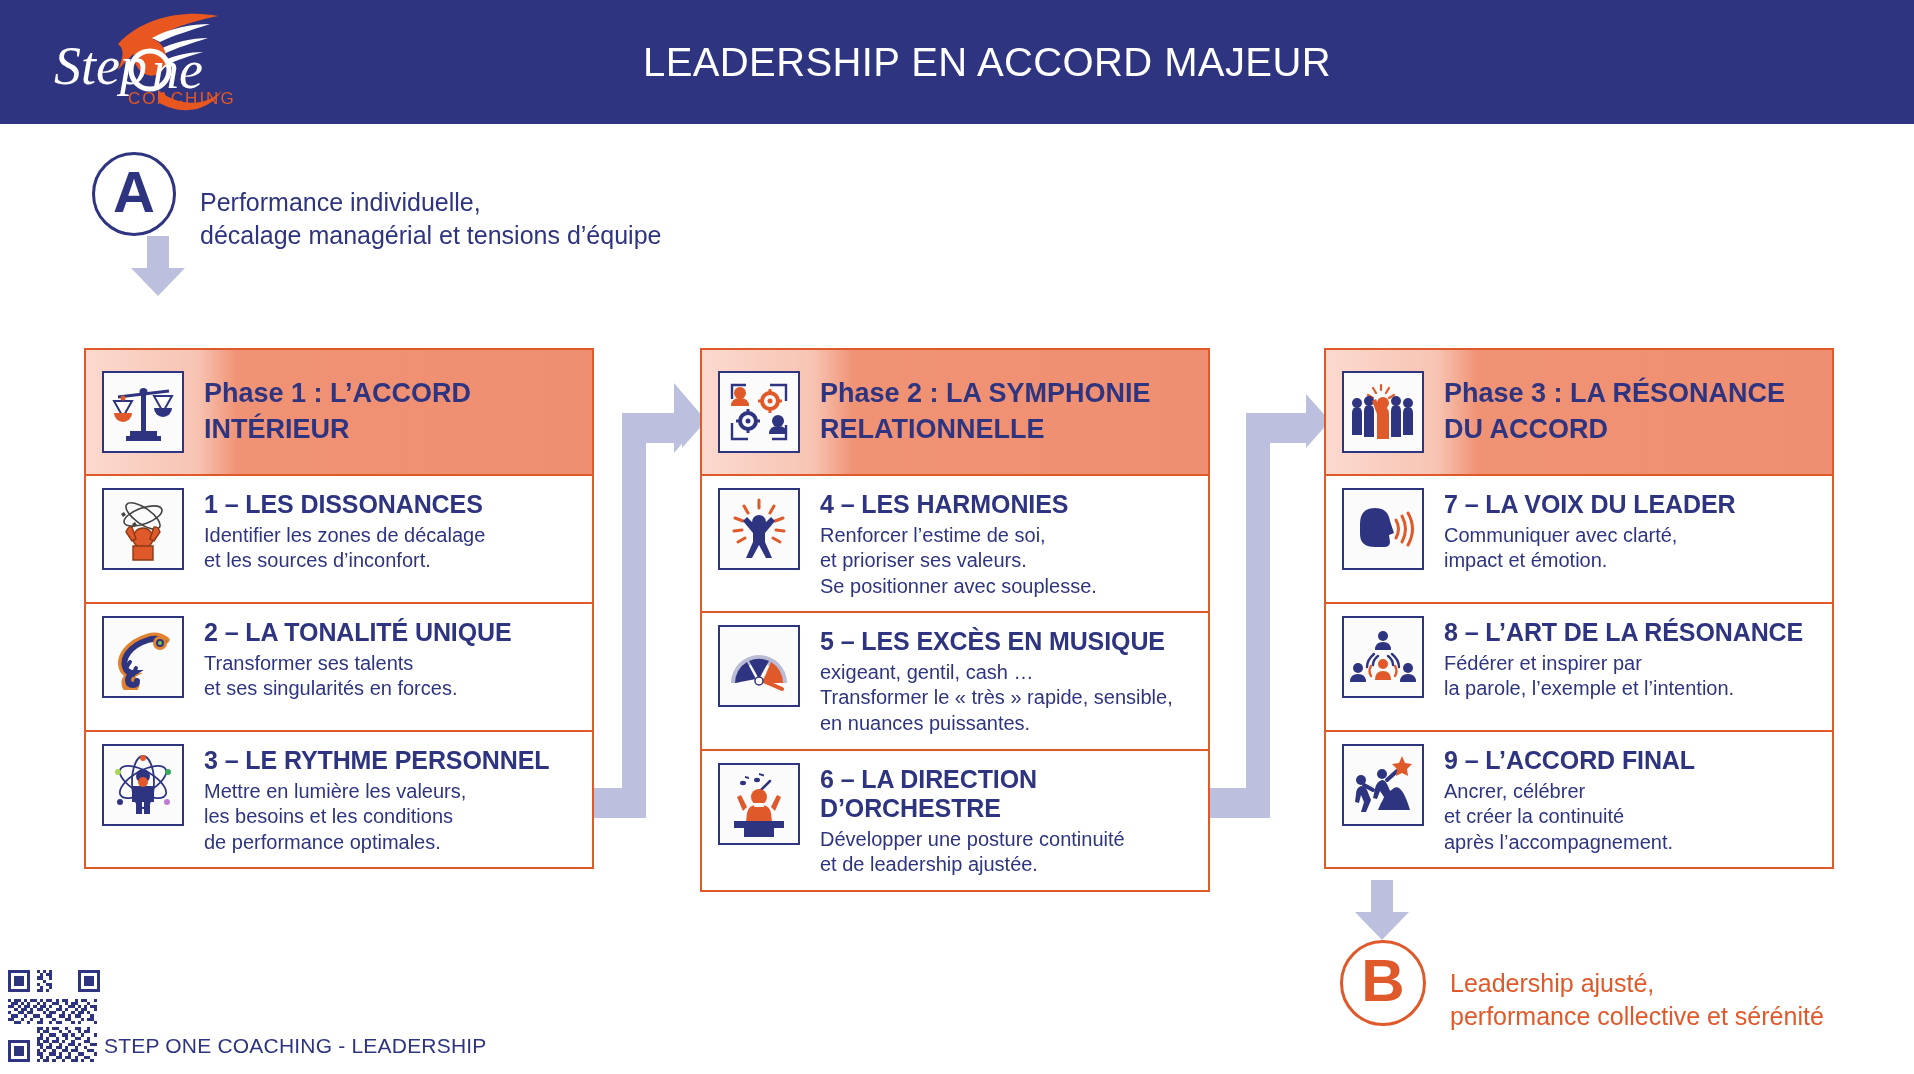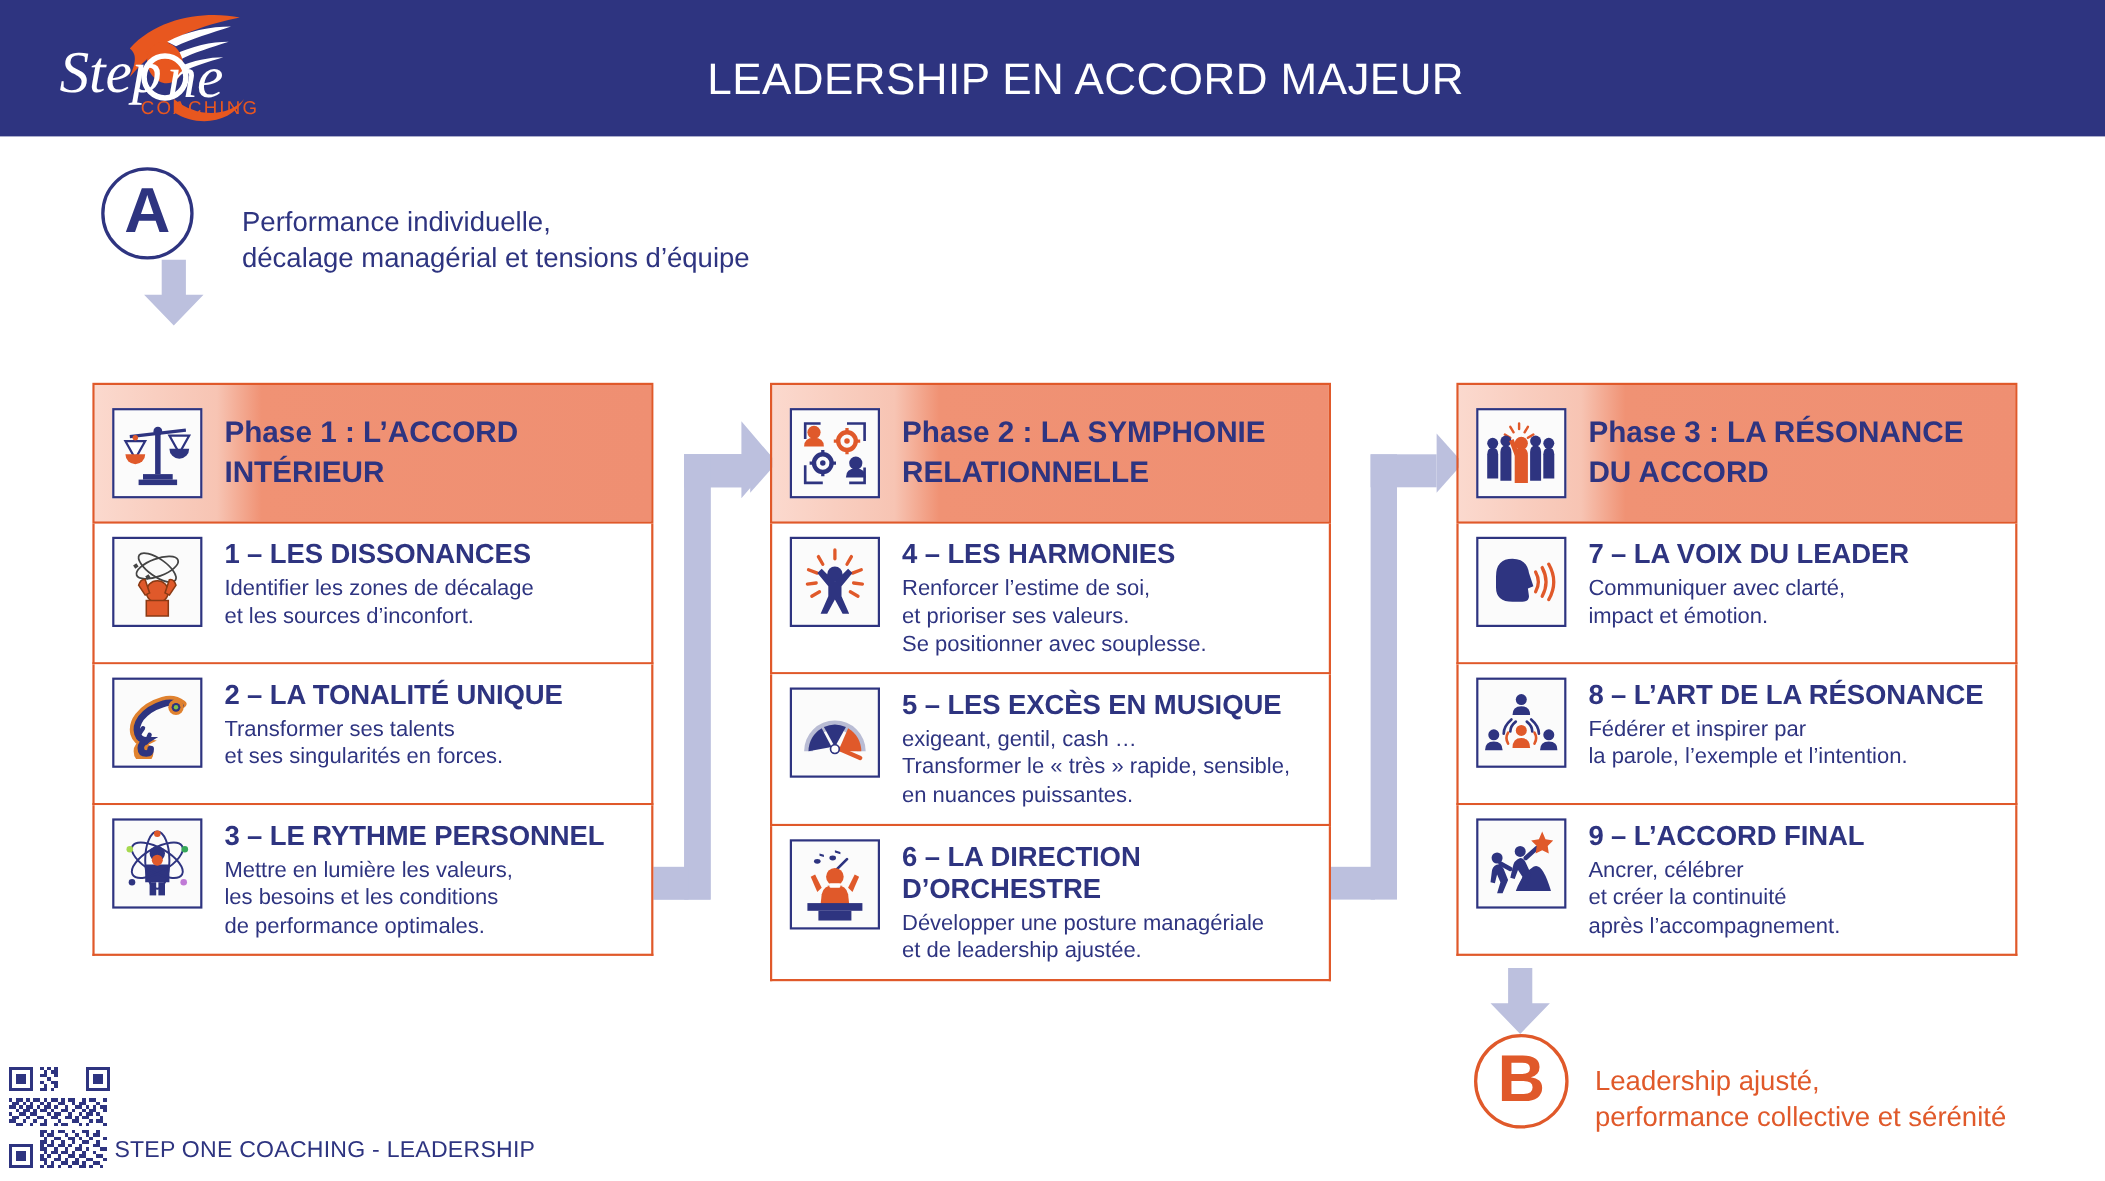--- a/index.html
+++ b/index.html
@@ -10,42 +10,42 @@
     overflow: hidden;
   }
   .page { position: relative; width: 1914px; height: 1074px; background:#fff; }
 
   
   .header {
     position: absolute; left:0; top:0; width: 1914px; height: 124px;
     background: #2e3480;
   }
   .header-title {
-    position: absolute; left: 0; top: 10px; width: 1914px; height: 124px;
+    position: absolute; left: 0; top: 0; width: 1914px; height: 124px;
     display:flex; align-items:center; justify-content:center;
     color:#ffffff; font-size: 40px; letter-spacing: .4px;
     font-weight: 400;
     font-family: "Liberation Sans", sans-serif;
     padding-left: 60px;
   }
   
   .logo { position:absolute; left:40px; top:8px; width:230px; height:110px; }
   .logo svg { display:block; }
 
   
   .badge-a {
     position:absolute; left:92px; top:152px;
     width:84px; height:84px; border-radius:50%;
     border: 3px solid #2e3480; background:#fff;
     display:flex; align-items:center; justify-content:center;
   }
   .badge-a span { color:#2e3480; font-size:58px; font-weight:700; line-height:1; margin-top:-4px;}
   .intro-text {
     position:absolute; left:200px; top:186px; width:640px;
-    color:#2e3480; font-size:25px; line-height:1.3;margin-left:20px;
+    color:#2e3480; font-size:25px; line-height:1.3;
   }
 
   
   .arrow-down-a {
     position:absolute; left:128px; top:236px; width:60px; height:62px;
   }
 
   
   .col { position:absolute; top:348px; width: 510px; }
   .col1 { left: 84px; }
@@ -367,21 +367,21 @@
           <rect x="8" y="50" width="50" height="7" fill="#2e3480"></rect>
           <rect x="18" y="57" width="30" height="9" fill="#2e3480"></rect>
         </svg>
       </div>
       <div class="txt">
         <div class="it-title">
           <div>6 – LA DIRECTION</div>
           <div>D’ORCHESTRE</div>
         </div>
         <div class="it-desc">
-          <div>Développer une posture managériale</div>
+          <div>Développer une posture continuité</div>
           <div>et de leadership ajustée.</div>
         </div>
       </div>
     </div>
   </div>
 
   <div class="col col3">
 
     <div class="phase-head">
       <div class="iconbox">

